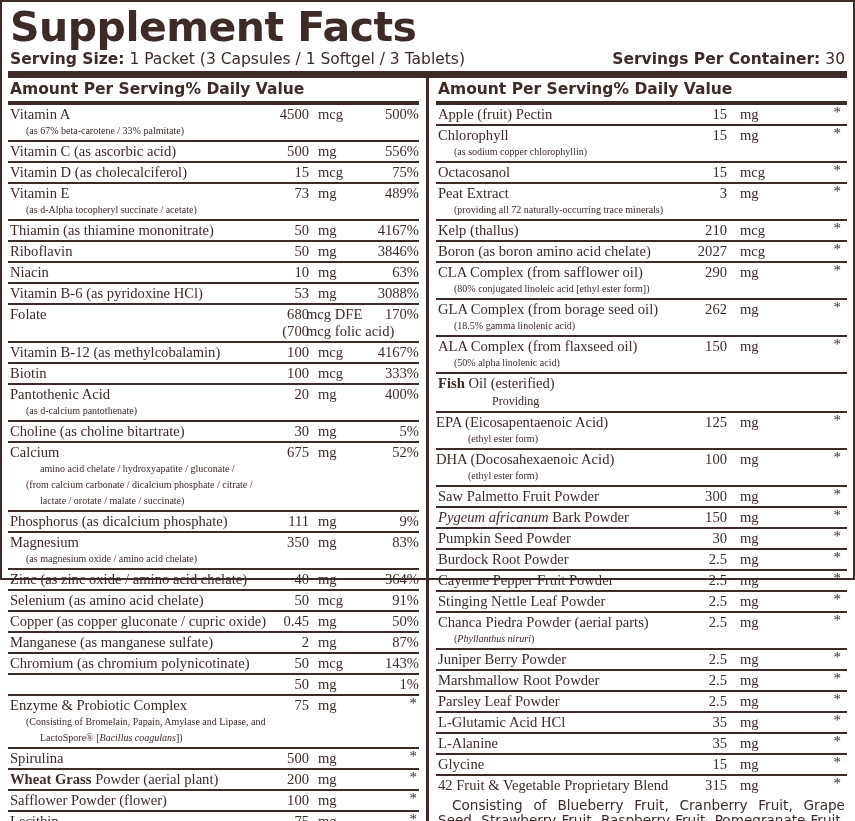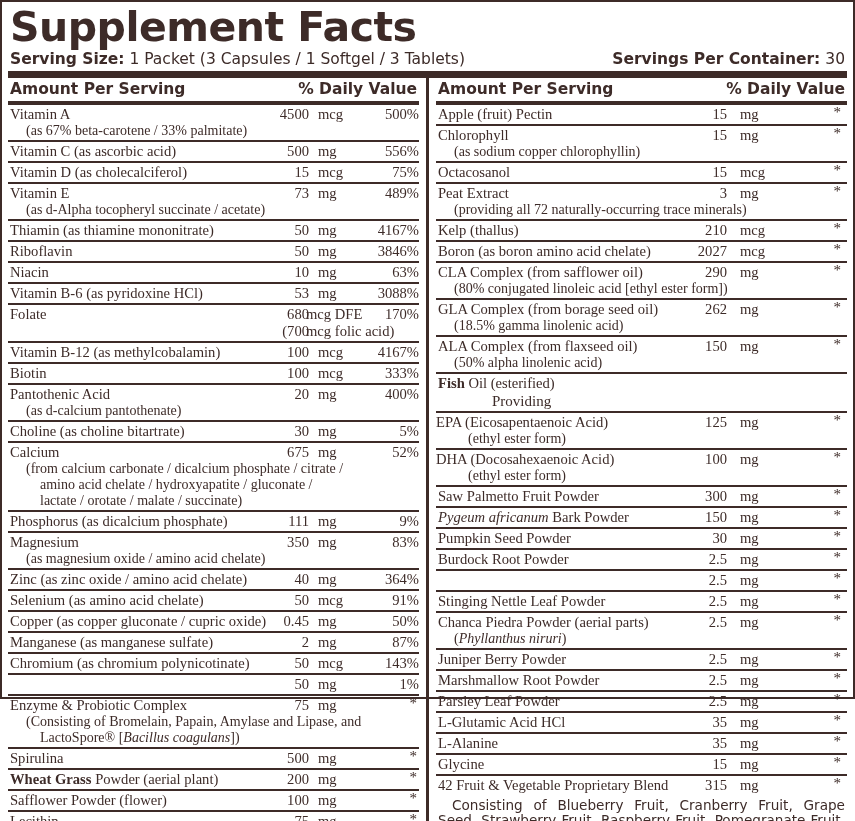--- a/index.html
+++ b/index.html
@@ -5,21 +5,21 @@
   html,body{margin:0;padding:0;}
   body{
     width:855px;height:821px;
     background:#ffffff;
     font-family:"DejaVu Sans","Liberation Sans",sans-serif;
     color:#3d2b28;
     -webkit-font-smoothing:antialiased;
   }
   .label{
     box-sizing:border-box;
-    width:855px;height:699px;
+    width:855px;height:580px;
     border:2px solid #3d2b28;
     padding:4px 6px 0 6px;
     position:relative;
   }
   
   .title{
     font-weight:bold;
     font-size:41px;
     line-height:43px;
     letter-spacing:-0.5px;
@@ -40,21 +40,21 @@
   .rule-med{height:4px;background:#3d2b28;}
 
   
   .cols{display:flex;align-items:stretch;}
   .col{width:411px;flex:0 0 411px;}
   .divider{
     width:3px;flex:0 0 3px;background:#3d2b28;
     margin:0 7px 0 7px;
   }
   .colhead{
-    display:flex;justify-content:space-between;
+    display:flex;
     font-weight:bold;font-size:15.5px;line-height:19px;
     padding:2px 2px 2px 2px;
     white-space:nowrap;
   }
   
   .row{
     position:relative;
     font-size:14.6px;
     line-height:17px;
     padding:1px 0 1px 0;
@@ -79,27 +79,27 @@
   
   .colL .unit.wide{left:298px;width:110px;}
   .colL .dv.folate{right:0px;width:60px;}
   
   .colR .amt{right:120px;width:90px;}
   .colR .unit{left:304px;width:70px;}
   .colR .dv{right:0px;width:70px;}
   .colR .dv.star{right:6px;}
 
   .sub{
-    font-size:14px;
+    font-size:10px;
     line-height:16px;
     padding-left:18px;
     white-space:nowrap;
   }
   .sub.ind2{padding-left:32px;}
-  .providing{font-size:15px;line-height:18px;padding-left:56px;}
+  .providing{font-size:12px;line-height:18px;padding-left:56px;}
   i{font-style:italic;}
   b{font-weight:bold;}
 
   .sep{height:2px;background:#3d2b28;margin:0;}
 
   .blend{
     font-size:13.6px;
     line-height:14.6px;
     text-align:justify;
     padding:3px 2px 2px 2px;
@@ -260,22 +260,22 @@
             </div>
           </div>
           <div class="sep"></div>
           <div class="row">
             <div class="main">
               <span class="name">Calcium</span>
               <span class="amt">675</span>
               <span class="unit">mg</span>
               <span class="dv">52%</span>
             </div>
+            <div class="sub ind2">amino acid chelate / hydroxyapatite / gluconate /</div>
             <div class="sub">(from calcium carbonate / dicalcium phosphate / citrate /</div>
-            <div class="sub ind2">amino acid chelate / hydroxyapatite / gluconate /</div>
             <div class="sub ind2">lactate / orotate / malate / succinate)</div>
           </div>
           <div class="sep"></div>
           <div class="row">
             <div class="main">
               <span class="name">Phosphorus (as dicalcium phosphate)</span>
               <span class="amt">111</span>
               <span class="unit">mg</span>
               <span class="dv">9%</span>
             </div>
@@ -547,20 +547,21 @@
             <div class="main">
               <span class="name">Burdock Root Powder</span>
               <span class="amt">2.5</span>
               <span class="unit">mg</span>
               <span class="dv star">*</span>
             </div>
           </div>
           <div class="sep"></div>
           <div class="row">
             <div class="main">
+              <span class="name">Cayenne Pepper Fruit Powder</span>
               <span class="amt">2.5</span>
               <span class="unit">mg</span>
               <span class="dv star">*</span>
             </div>
           </div>
           <div class="sep"></div>
           <div class="row">
             <div class="main">
               <span class="name">Stinging Nettle Leaf Powder</span>
               <span class="amt">2.5</span>

